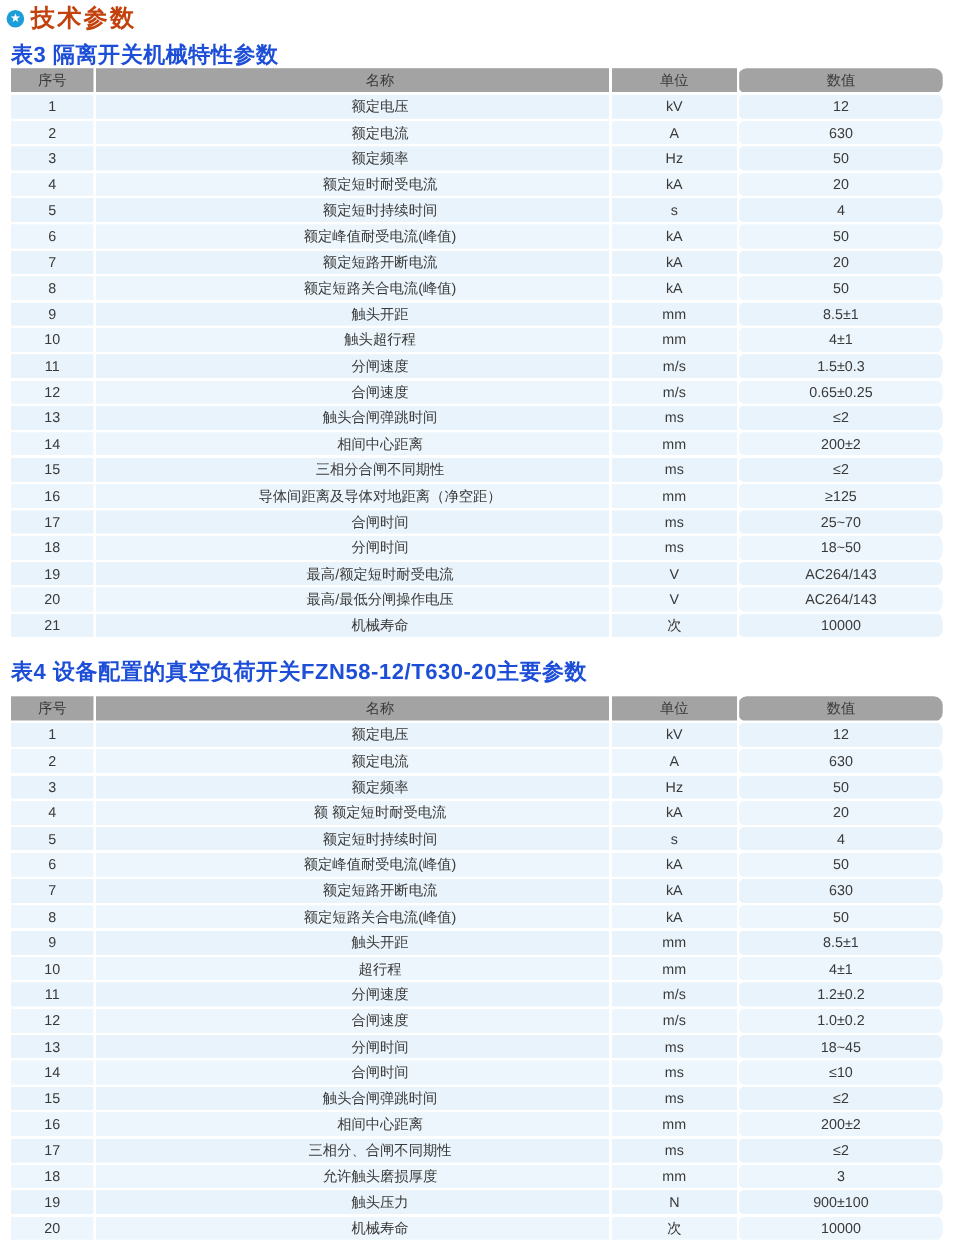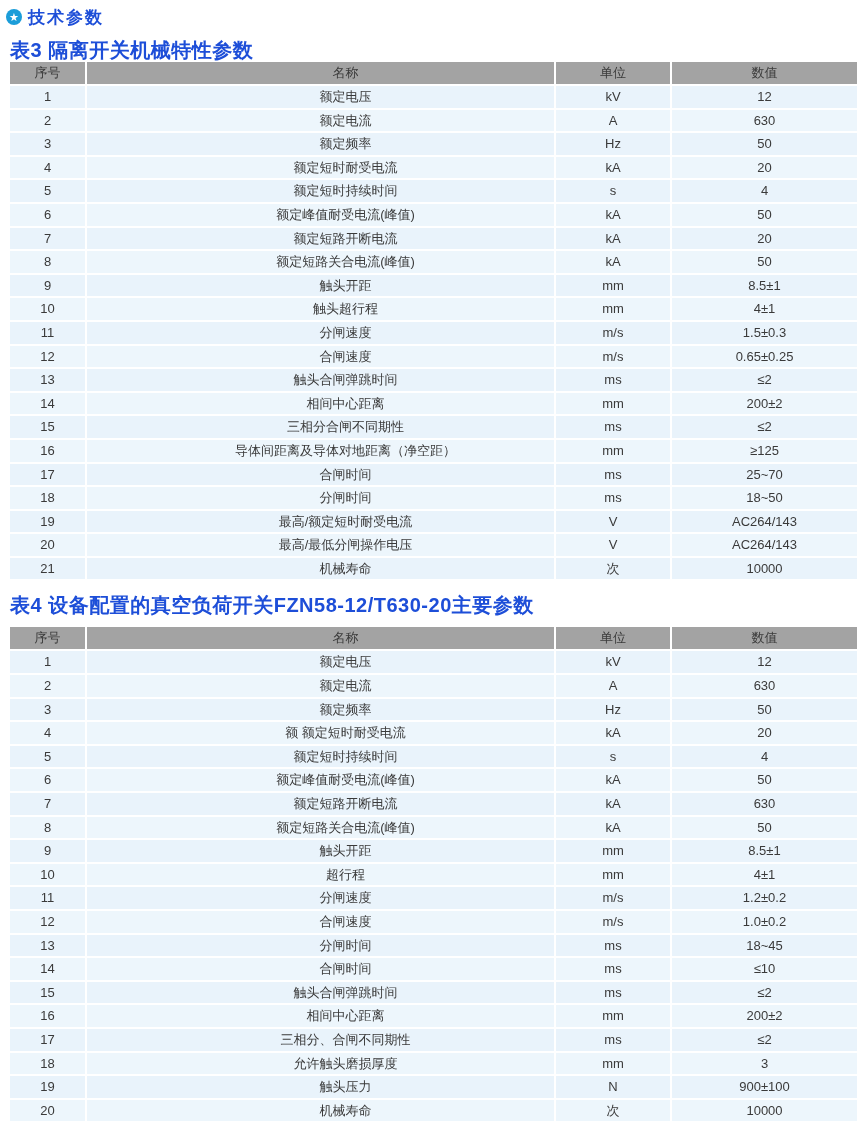--- a/index.html
+++ b/index.html
@@ -12,50 +12,50 @@
 
   
   .title-row { display: flex; align-items: center; gap: 6px; height: 22px; margin-left: -4px; }
   .badge {
     width: 16px; height: 16px; border-radius: 50%;
     background: #1b9dd9; color: #ffffff;
     font-size: 11px; line-height: 16px; text-align: center;
     flex: 0 0 auto;
   }
   .page-title {
-    font-size: 17px; font-weight: bold; color: #1d4ed8;
+    font-size: 22px; font-weight: bold; color: #c2410c;
     margin: 0; letter-spacing: 2px;
   }
 
   
   .caption {
     font-size: 20px; font-weight: bold; color: #1d4ed8;
     margin: 14px 0 0 0; height: 17px; line-height: 17px; letter-spacing: 0.5px;
   }
-  .caption.second { margin-top: 16px; }
+  .caption.second { margin-top: 22px; }
 
   
   table.param-table {
     border-collapse: collapse; table-layout: fixed;
     width: 847px; margin-top: 3px;
   }
   .caption.second + table.param-table { margin-top: 13px; }
   .param-table th, .param-table td {
     padding: 0; font-size: 13px; font-weight: normal; color: #3a3a3a;
     border-bottom: 2px solid #ffffff; border-right: 2px solid #ffffff;
     height: 21.6px; line-height: 21.6px; overflow: hidden; white-space: nowrap;
   }
   .param-table th { background: #a3a3a3; height: 22px; line-height: 22px; }
   .param-table td { background: #e9f3fb; }
   .param-table tbody tr:nth-child(even) td { background: #edf6fc; }
   .param-table .col0 { width: 75px; text-align: center; }
   .param-table .col1 { width: 417px; text-align: center; padding-left: 50px; }
   .param-table .col2 { width: 114px; text-align: center; }
   .param-table .col3 { text-align: center; }
-  .param-table th:last-child, .param-table td:last-child { border-right: none; }
+  .param-table th:last-child, .param-table td:last-child { border-right: none; border-radius: 8px; }
 </style>
 </head>
 <body>
 
 <div class="page">
 
   <div class="title-row">
     <span class="badge">★</span>
     <h1 class="page-title">技术参数</h1>
   </div>

